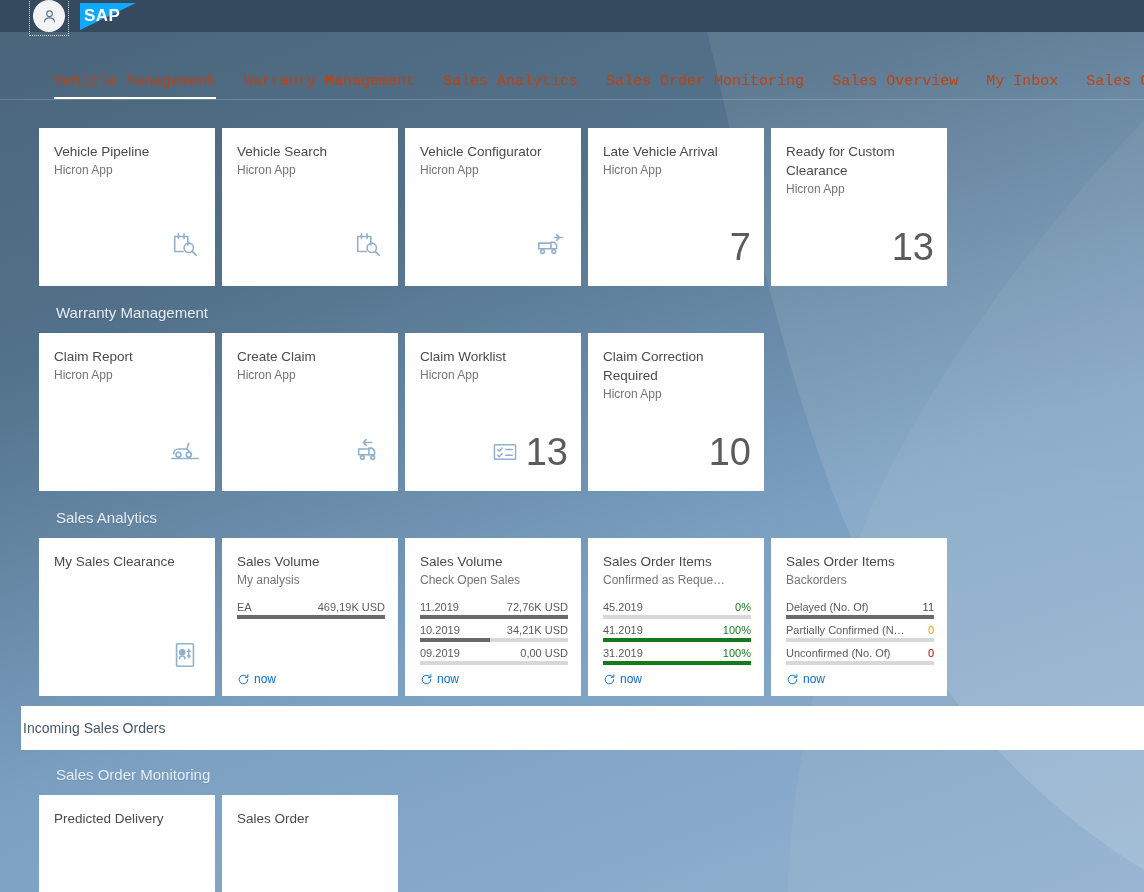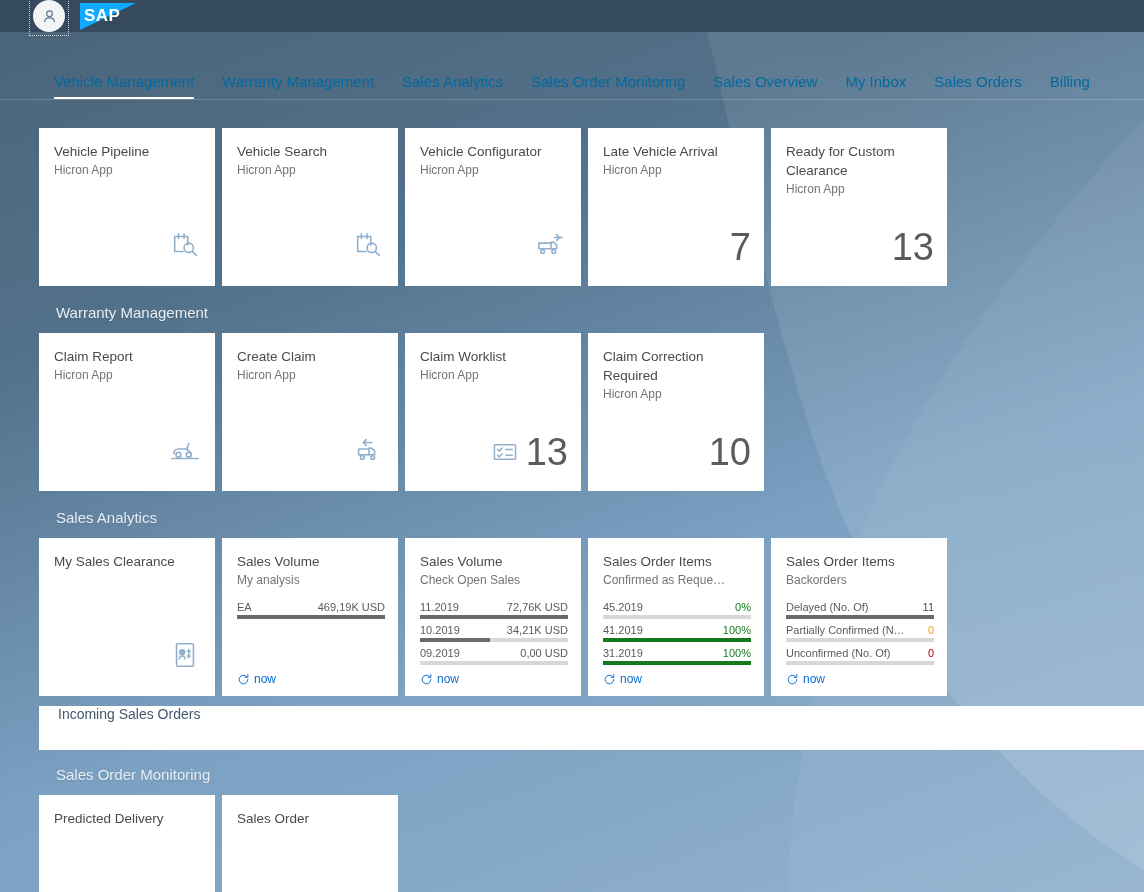--- a/index.html
+++ b/index.html
@@ -50,23 +50,23 @@
   }
 
   
   #nav-tabs {
     position: absolute; top: 48px; left: 0; width: 1144px; height: 52px;
     display: flex; align-items: flex-end;
     border-bottom: 1px solid rgba(255,255,255,.18);
     white-space: nowrap; overflow: hidden;
   }
   .nav-tab {
-    color: #0369a1; font-size: 15px;
+    color: #c2410c; font-size: 15px;
     padding: 0 14px 9px 14px;
-    position: relative; cursor: pointer;
+    position: relative; cursor: pointer; font-family: Liberation Mono, monospace;
   }
   .nav-tab:first-child { margin-left: 40px; }
   .nav-tab.active::after {
     content: ""; position: absolute; left: 14px; right: 14px; bottom: 0;
     height: 2px; background: #ffffff;
   }
 
   
   #content {
     position: absolute; top: 100px; left: 0; width: 1144px;
@@ -134,23 +134,23 @@
   .lv-line {
     display: flex; justify-content: space-between; align-items: baseline;
     font-size: 11px; color: #5b5b5b; gap: 6px;
   }
   .lv-label { overflow: hidden; white-space: nowrap; text-overflow: ellipsis; }
   .lv-val { flex: none; }
 
   
   .wide-card {
     background: #ffffff; height: 44px;
-    margin-left: 39px; margin-top: 10px;
-    display: flex; align-items: flex-start;
-    padding-left: 19px;
+    margin-left: 21px; margin-top: 10px;
+    display: flex; align-items: center;
+    padding-left: 2px;
     font-size: 14px; color: #44586c;
   }
 </style>
 </head>
 <body>
 
 <svg id="bg-art" viewBox="0 0 1144 892" preserveAspectRatio="none">
   <defs>
     <linearGradient id="arcg" x1="0" y1="0" x2="0" y2="1">
       <stop offset="0" stop-color="#ffffff" stop-opacity="0.07"></stop>

